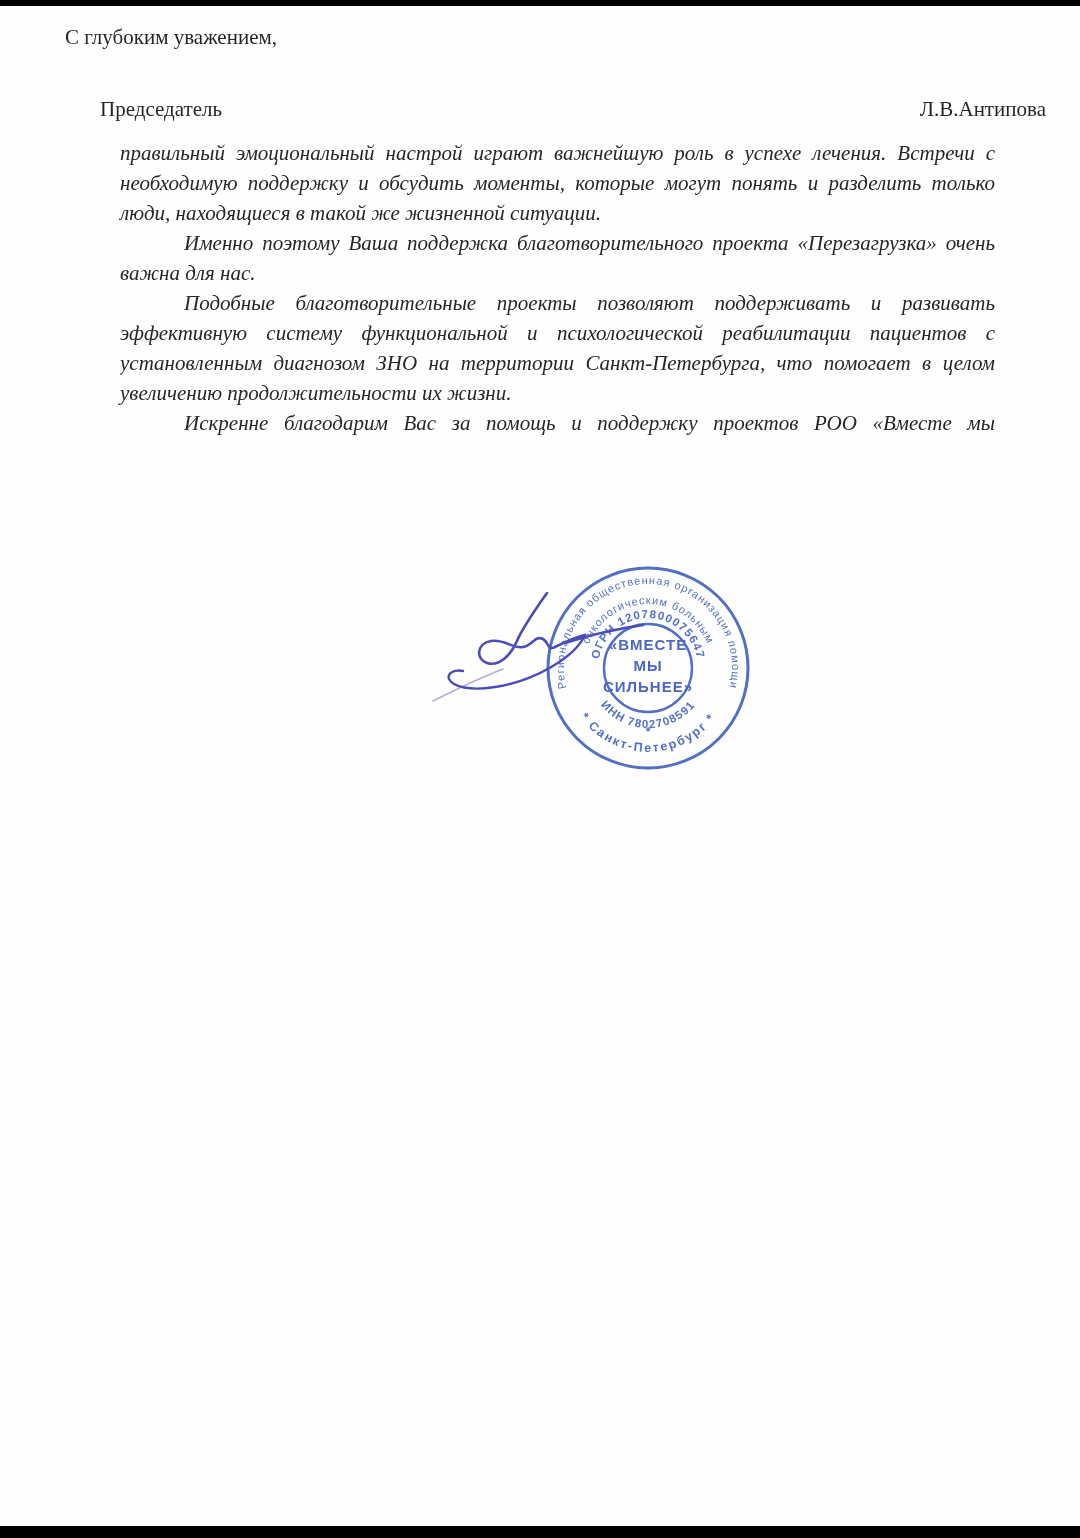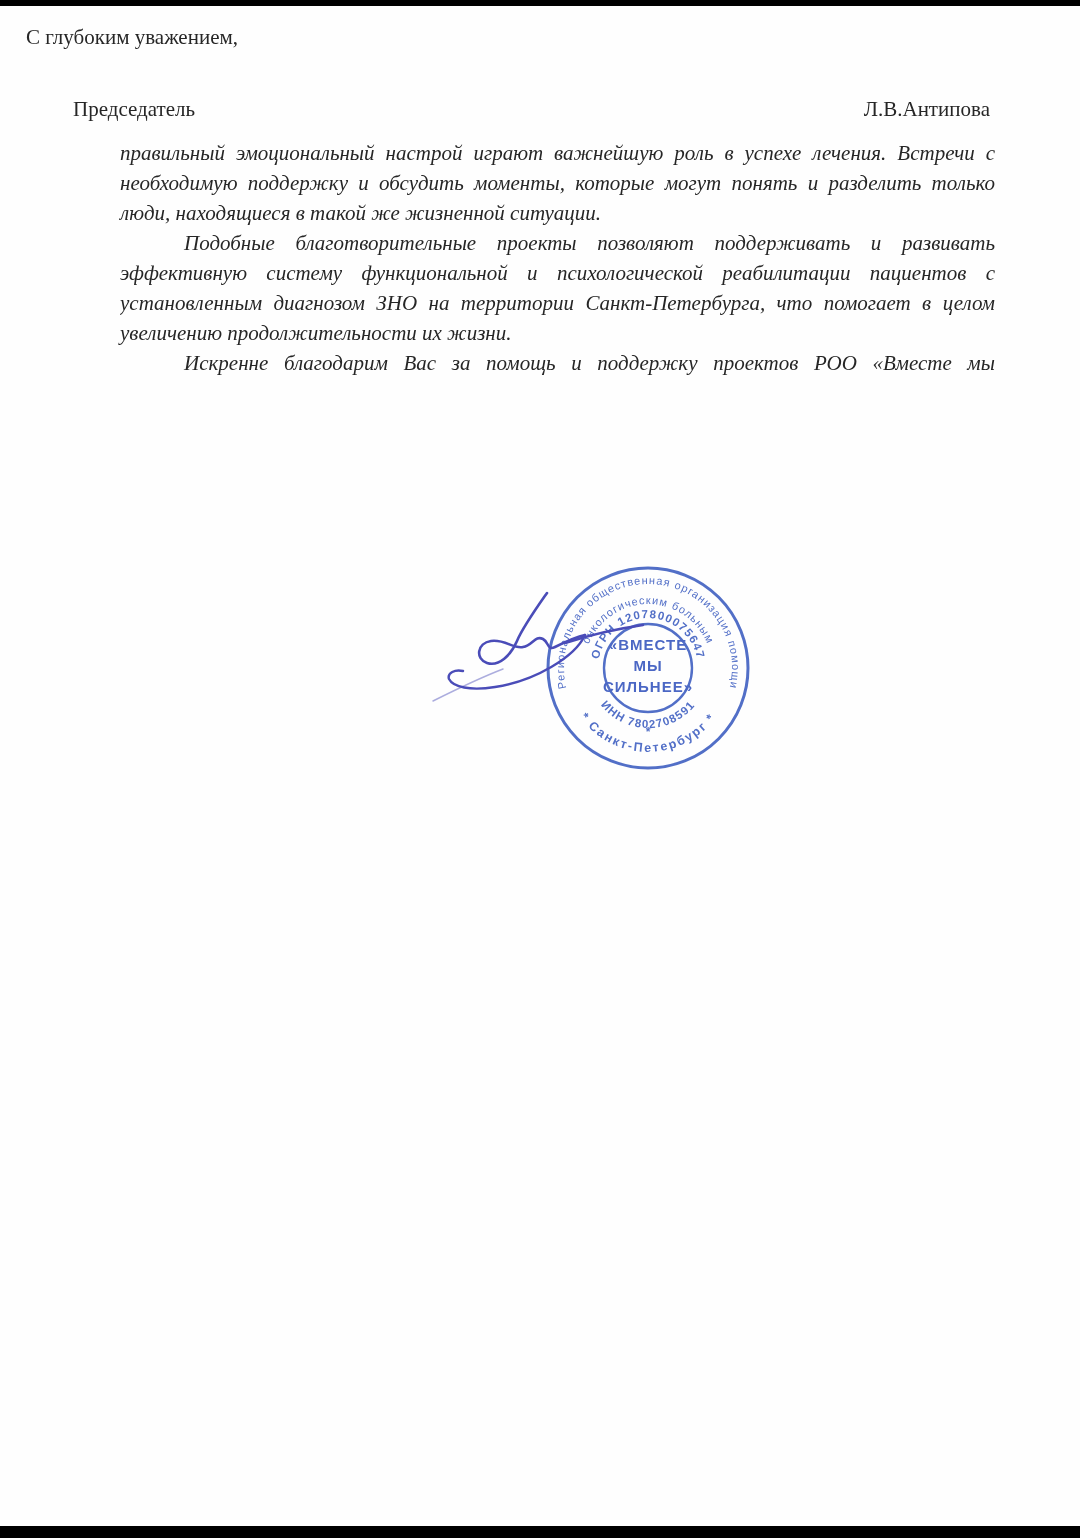--- a/index.html
+++ b/index.html
@@ -7,43 +7,47 @@
     position:relative;width:1080px;height:1538px;background:#fefefe;
     font-family:"Liberation Serif", serif;color:#262626;overflow:hidden;
   }
   .scan-bar{position:absolute;left:0;right:0;background:#000;}
   .scan-bar.top{top:0;height:6px;}
   .scan-bar.bottom{top:1526px;height:12px;}
   .letter-body{position:absolute;left:120px;right:85px;top:138px;font-size:21px;}
   .tline{height:30px;line-height:30px;white-space:nowrap;font-style:italic;}
   .tline.jl{white-space:normal;text-align:justify;text-align-last:justify;overflow:hidden;}
   .tline.ind{padding-left:64px;}
-  .closing{margin-top:22px;height:30px;line-height:30px;padding-left:26px;font-size:21px;}
+  .closing{margin-top:22px;height:30px;line-height:30px;padding-left:65px;font-size:21px;}
   .signer-row{margin-top:42px;display:flex;justify-content:space-between;font-size:21px;height:30px;line-height:30px;}
-  .signer-title{padding-left:73px;}
-  .signer-name{padding-right:90px;}
+  .signer-title{padding-left:100px;}
+  .signer-name{padding-right:34px;}
   .stamp-wrap{position:absolute;left:542px;top:562px;width:212px;height:212px;opacity:0.88;}
   .sig-wrap{position:absolute;left:425px;top:585px;width:260px;height:135px;}
   .stamp-ring-text{font-family:"Liberation Sans", sans-serif;fill:#3b5cc0;}
   .stamp-center-text{font-family:"Liberation Sans", sans-serif;fill:#3353bd;font-weight:600;
     font-size:15px;letter-spacing:1px;text-anchor:middle;}
 </style>
 </head>
 <body>
 
 <div class="page">
 
   <div class="scan-bar top"></div>
   <div class="scan-bar bottom"></div>
 
   <div class="letter-body">
       <div>
         <div class="tline jl">правильный эмоциональный настрой играют важнейшую роль в успехе лечения. Встречи с</div>
         <div class="tline jl">необходимую поддержку и обсудить моменты, которые могут понять и разделить только</div>
         <div class="tline ll">люди, находящиеся в такой же жизненной ситуации.</div>
+      </div>
+      <div>
+        <div class="tline jl ind">Именно поэтому Ваша поддержка благотворительного проекта «Перезагрузка» очень</div>
+        <div class="tline ll">важна для нас.</div>
       </div>
       <div>
         <div class="tline jl ind">Подобные благотворительные проекты позволяют поддерживать и развивать</div>
         <div class="tline jl">эффективную систему функциональной и психологической реабилитации пациентов с</div>
         <div class="tline jl">установленным диагнозом ЗНО на территории Санкт-Петербурга, что помогает в целом</div>
         <div class="tline ll">увеличению продолжительности их жизни.</div>
       </div>
       <div>
         <div class="tline jl ind">Искренне благодарим Вас за помощь и поддержку проектов РОО «Вместе мы</div>
       </div>

